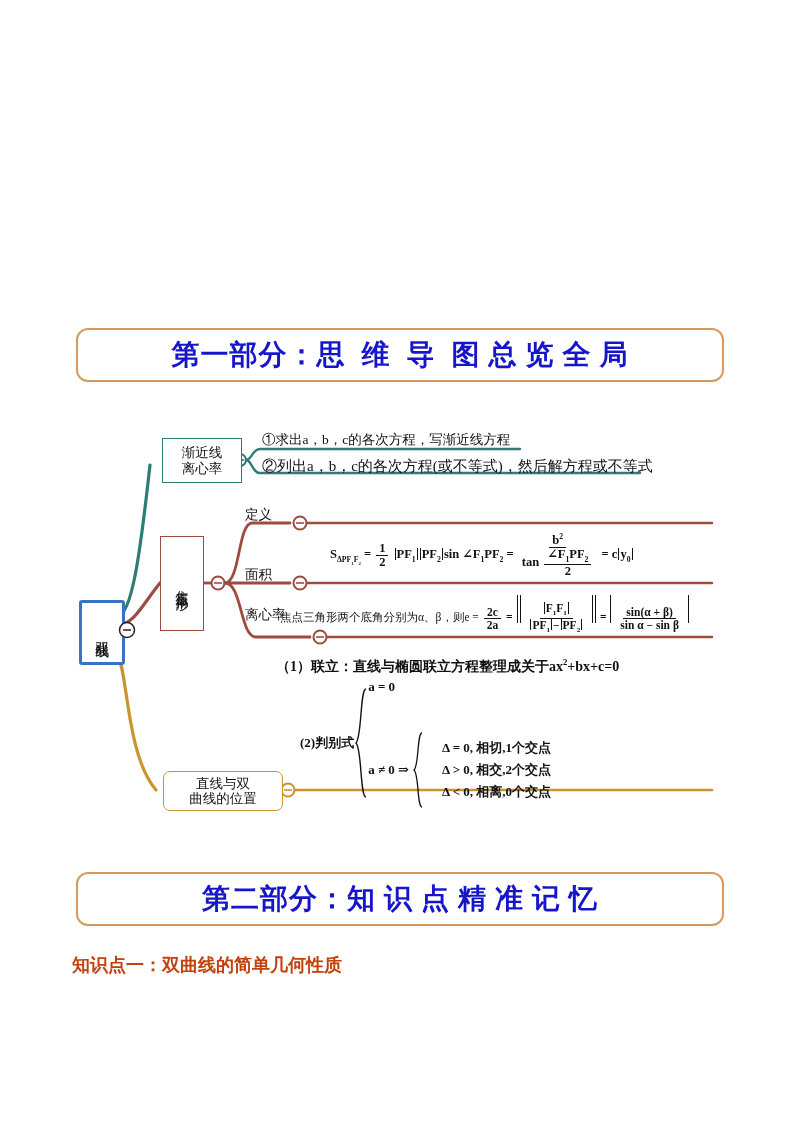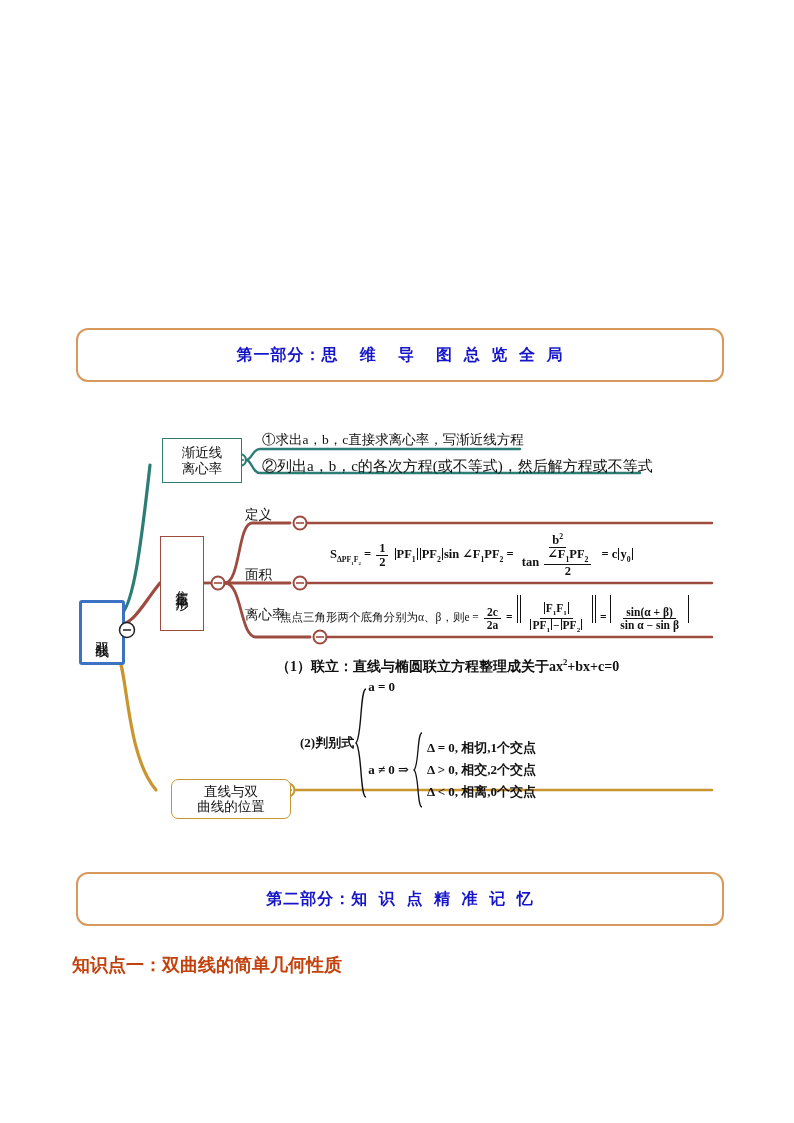--- a/index.html
+++ b/index.html
@@ -10,23 +10,23 @@
   }
   .page{position:absolute;left:0;top:0;width:794px;height:1123px;}
 
   
   .banner{
     position:absolute;left:76px;width:644px;height:50px;
     border:2px solid #d89a5c;border-radius:12px;background:#ffffff;
     display:flex;align-items:center;justify-content:center;
   }
   .banner-text{
-    color:#1616c8;font-weight:bold;font-size:16px;
+    color:#1616c8;font-weight:bold;font-size:28px;
     letter-spacing:1px;white-space:pre;
-    font-family:Liberation Mono, monospace;
+    font-family:Liberation Serif, serif;
   }
   #banner1{top:328px;}
   #banner2{top:872px;}
 
   .footnote{
     position:absolute;left:72px;top:953px;
     font-size:18px;font-weight:bold;color:#c2410c;
     font-family:"Liberation Serif","DejaVu Serif",serif;
   }
 
@@ -50,22 +50,22 @@
   .node-asym{
     left:150px;top:33px;width:78px;height:43px;
     border:1.6px solid #2b7d75;font-size:13.5px;margin-left:12px;
   }
   .node-focus{
     left:160px;top:131px;width:42px;height:93px;
     border:1.6px solid #9e4b3f;font-size:13.5px;
   }
   .node-focus span{writing-mode:vertical-rl;text-orientation:upright;letter-spacing:2px;}
   .node-line{
-    left:171px;top:366px;width:118px;height:38px;
-    border:1.6px solid #c9952f;border-radius:7px;font-size:13.5px;margin-top:8px;
+    left:163px;top:366px;width:118px;height:38px;
+    border:1.6px solid #c9952f;border-radius:7px;font-size:13.5px;
   }
 
   
   .txt{position:absolute;font-family:"Liberation Serif","DejaVu Serif",serif;color:#111;white-space:nowrap;}
   .t-asym1{left:262px;top:26px;font-size:13.5px;}
   .t-asym2{left:262px;top:52px;font-size:15px;}
   .t-def{left:320px;top:98px;font-size:13.5px;}
   .lbl{font-size:13.5px;}
   .l-def{left:245px;top:101px;}
   .l-area{left:245px;top:161px;}
@@ -164,21 +164,21 @@
 
     <div class="node node-focus">
       <span>焦点三角形</span>
     </div>
 
     <div class="node node-line">
       <span style="white-space:pre-line">直线与双
 曲线的位置</span>
     </div>
 
-    <div class="txt t-asym1">①求出a，b，c直接求离心率，写渐近线方程</div>
+    <div class="txt t-asym1">①求出a，b，c的各次方程，写渐近线方程</div>
     <div class="txt t-asym2">②列出a，b，c的各次方程(或不等式)，然后解方程或不等式</div>
 
     <div class="txt lbl l-def">定义</div>
     <div class="txt lbl l-area">面积</div>
     <div class="txt lbl l-ecc">离心率</div>
 
 
     <div class="formula" id="f-area">
       S<sub>ΔPF<sub>1</sub>F<sub>2</sub></sub> =
       <span class="frac">
@@ -228,21 +228,21 @@
       <span class="case-col">
         <span class="case-row">a = 0</span>
         <span class="gap-lg"></span>
         <span class="inner-wrap">
           <span class="case-row">a ≠ 0 ⇒</span>
           <span class="brace" style="margin-left:3px">
             <svg width="12" height="78" viewBox="0 0 12 78">
               <path d="M10,2 C5,2 7,35 2,39 C7,43 5,76 10,76" fill="none" stroke="#111" stroke-width="1.3"></path>
             </svg>
           </span>
-          <span class="case-col" style="margin-left:3px">
+          <span class="case-col" style="margin-left:18px">
             <span class="case-row">Δ = 0, 相切,1个交点</span>
             <span class="case-row">Δ &gt; 0, 相交,2个交点</span>
             <span class="case-row">Δ &lt; 0,  相离,0个交点</span>
           </span>
         </span>
       </span>
     </div>
 
   </div>
 

